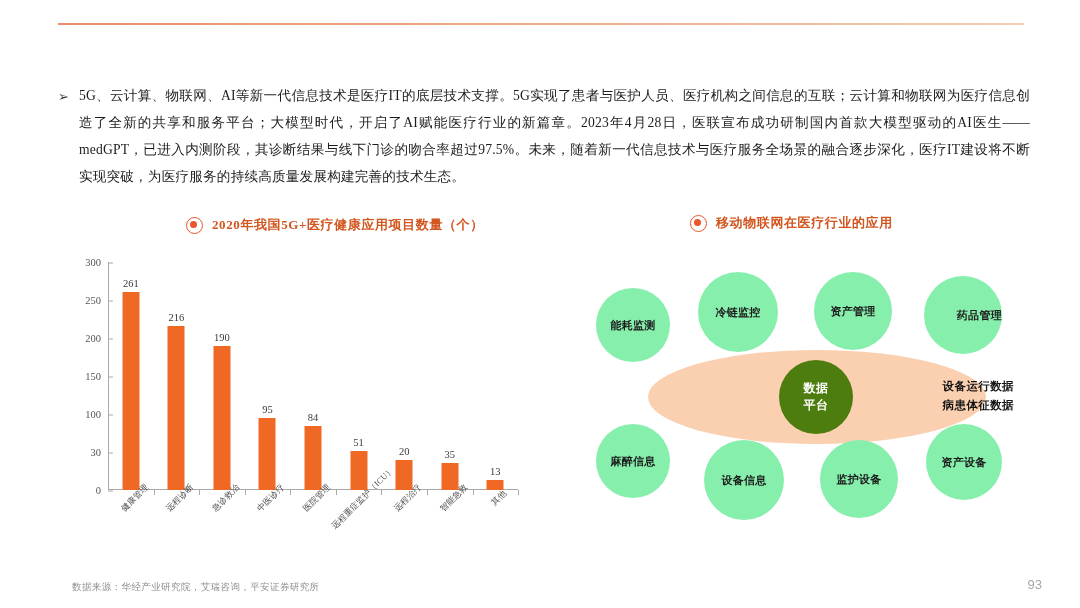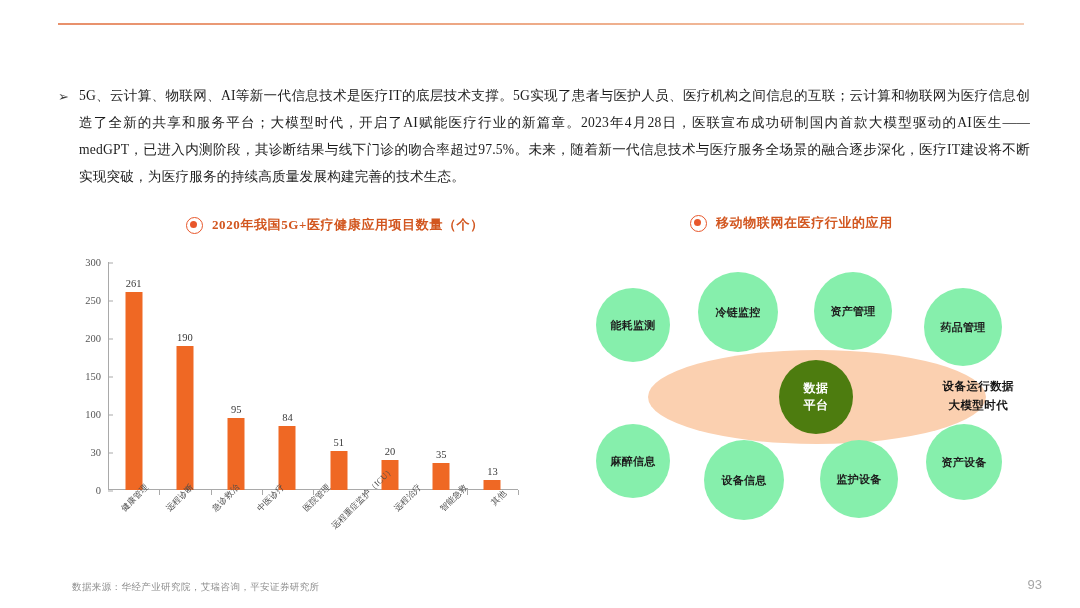--- a/index.html
+++ b/index.html
@@ -313,20 +313,25 @@
         <div class="ytick" style="bottom: 83.3333%;">250</div>
         <div class="ytick" style="bottom: 100%;">300</div>
       </div>
     <div class="bars" id="bars-host">
         <div class="barcell">
           <div class="bar" style="height: 87%; background: rgb(239, 104, 36);"></div>
           <div class="bar-value" style="bottom: calc(87% + 3px);">261</div>
           <div class="tick-mark"></div>
         </div>
         <div class="barcell">
+          <div class="bar" style="height: 72%; background: rgb(239, 104, 36);"></div>
+          <div class="bar-value" style="bottom: calc(72% + 3px);">216</div>
+          <div class="tick-mark"></div>
+        </div>
+        <div class="barcell">
           <div class="bar" style="height: 63.3333%; background: rgb(239, 104, 36);"></div>
           <div class="bar-value" style="bottom: calc(63.3333% + 3px);">190</div>
           <div class="tick-mark"></div>
         </div>
         <div class="barcell">
           <div class="bar" style="height: 31.6667%; background: rgb(239, 104, 36);"></div>
           <div class="bar-value" style="bottom: calc(31.6667% + 3px);">95</div>
           <div class="tick-mark"></div>
         </div>
         <div class="barcell">
@@ -386,40 +391,40 @@
       </div>
     </div>
 </div>
 
 <div class="diagram">
   <div class="lens"></div>
 
 
   <div class="lens-text r">
     <div>设备运行数据</div>
-    <div>大模型时代</div>
+    <div>病患体征数据</div>
   </div>
 
   <div class="core">
     <div>
       <div>数据</div>
       <div>平台</div>
     </div>
   </div>
 
   <div class="node" style="left:4px;   top:16px;  width:74px; height:74px;">
       <span>能耗监测</span>
     </div>
   <div class="node" style="left:106px; top:0px;   width:80px; height:80px;">
       <span>冷链监控</span>
     </div>
   <div class="node" style="left:222px; top:0px;   width:78px; height:78px;">
       <span>资产管理</span>
     </div>
-  <div class="node" style="left:332px; top:16px;  width:78px; height:78px;">
+  <div class="node" style="left:332px; top:4px;  width:78px; height:78px;justify-content:flex-end;">
       <span>药品管理</span>
     </div>
   <div class="node" style="left:4px;   top:152px; width:74px; height:74px;">
       <span>麻醉信息</span>
     </div>
   <div class="node" style="left:112px; top:168px; width:80px; height:80px;">
       <span>设备信息</span>
     </div>
   <div class="node" style="left:228px; top:168px; width:78px; height:78px;">
       <span>监护设备</span>

